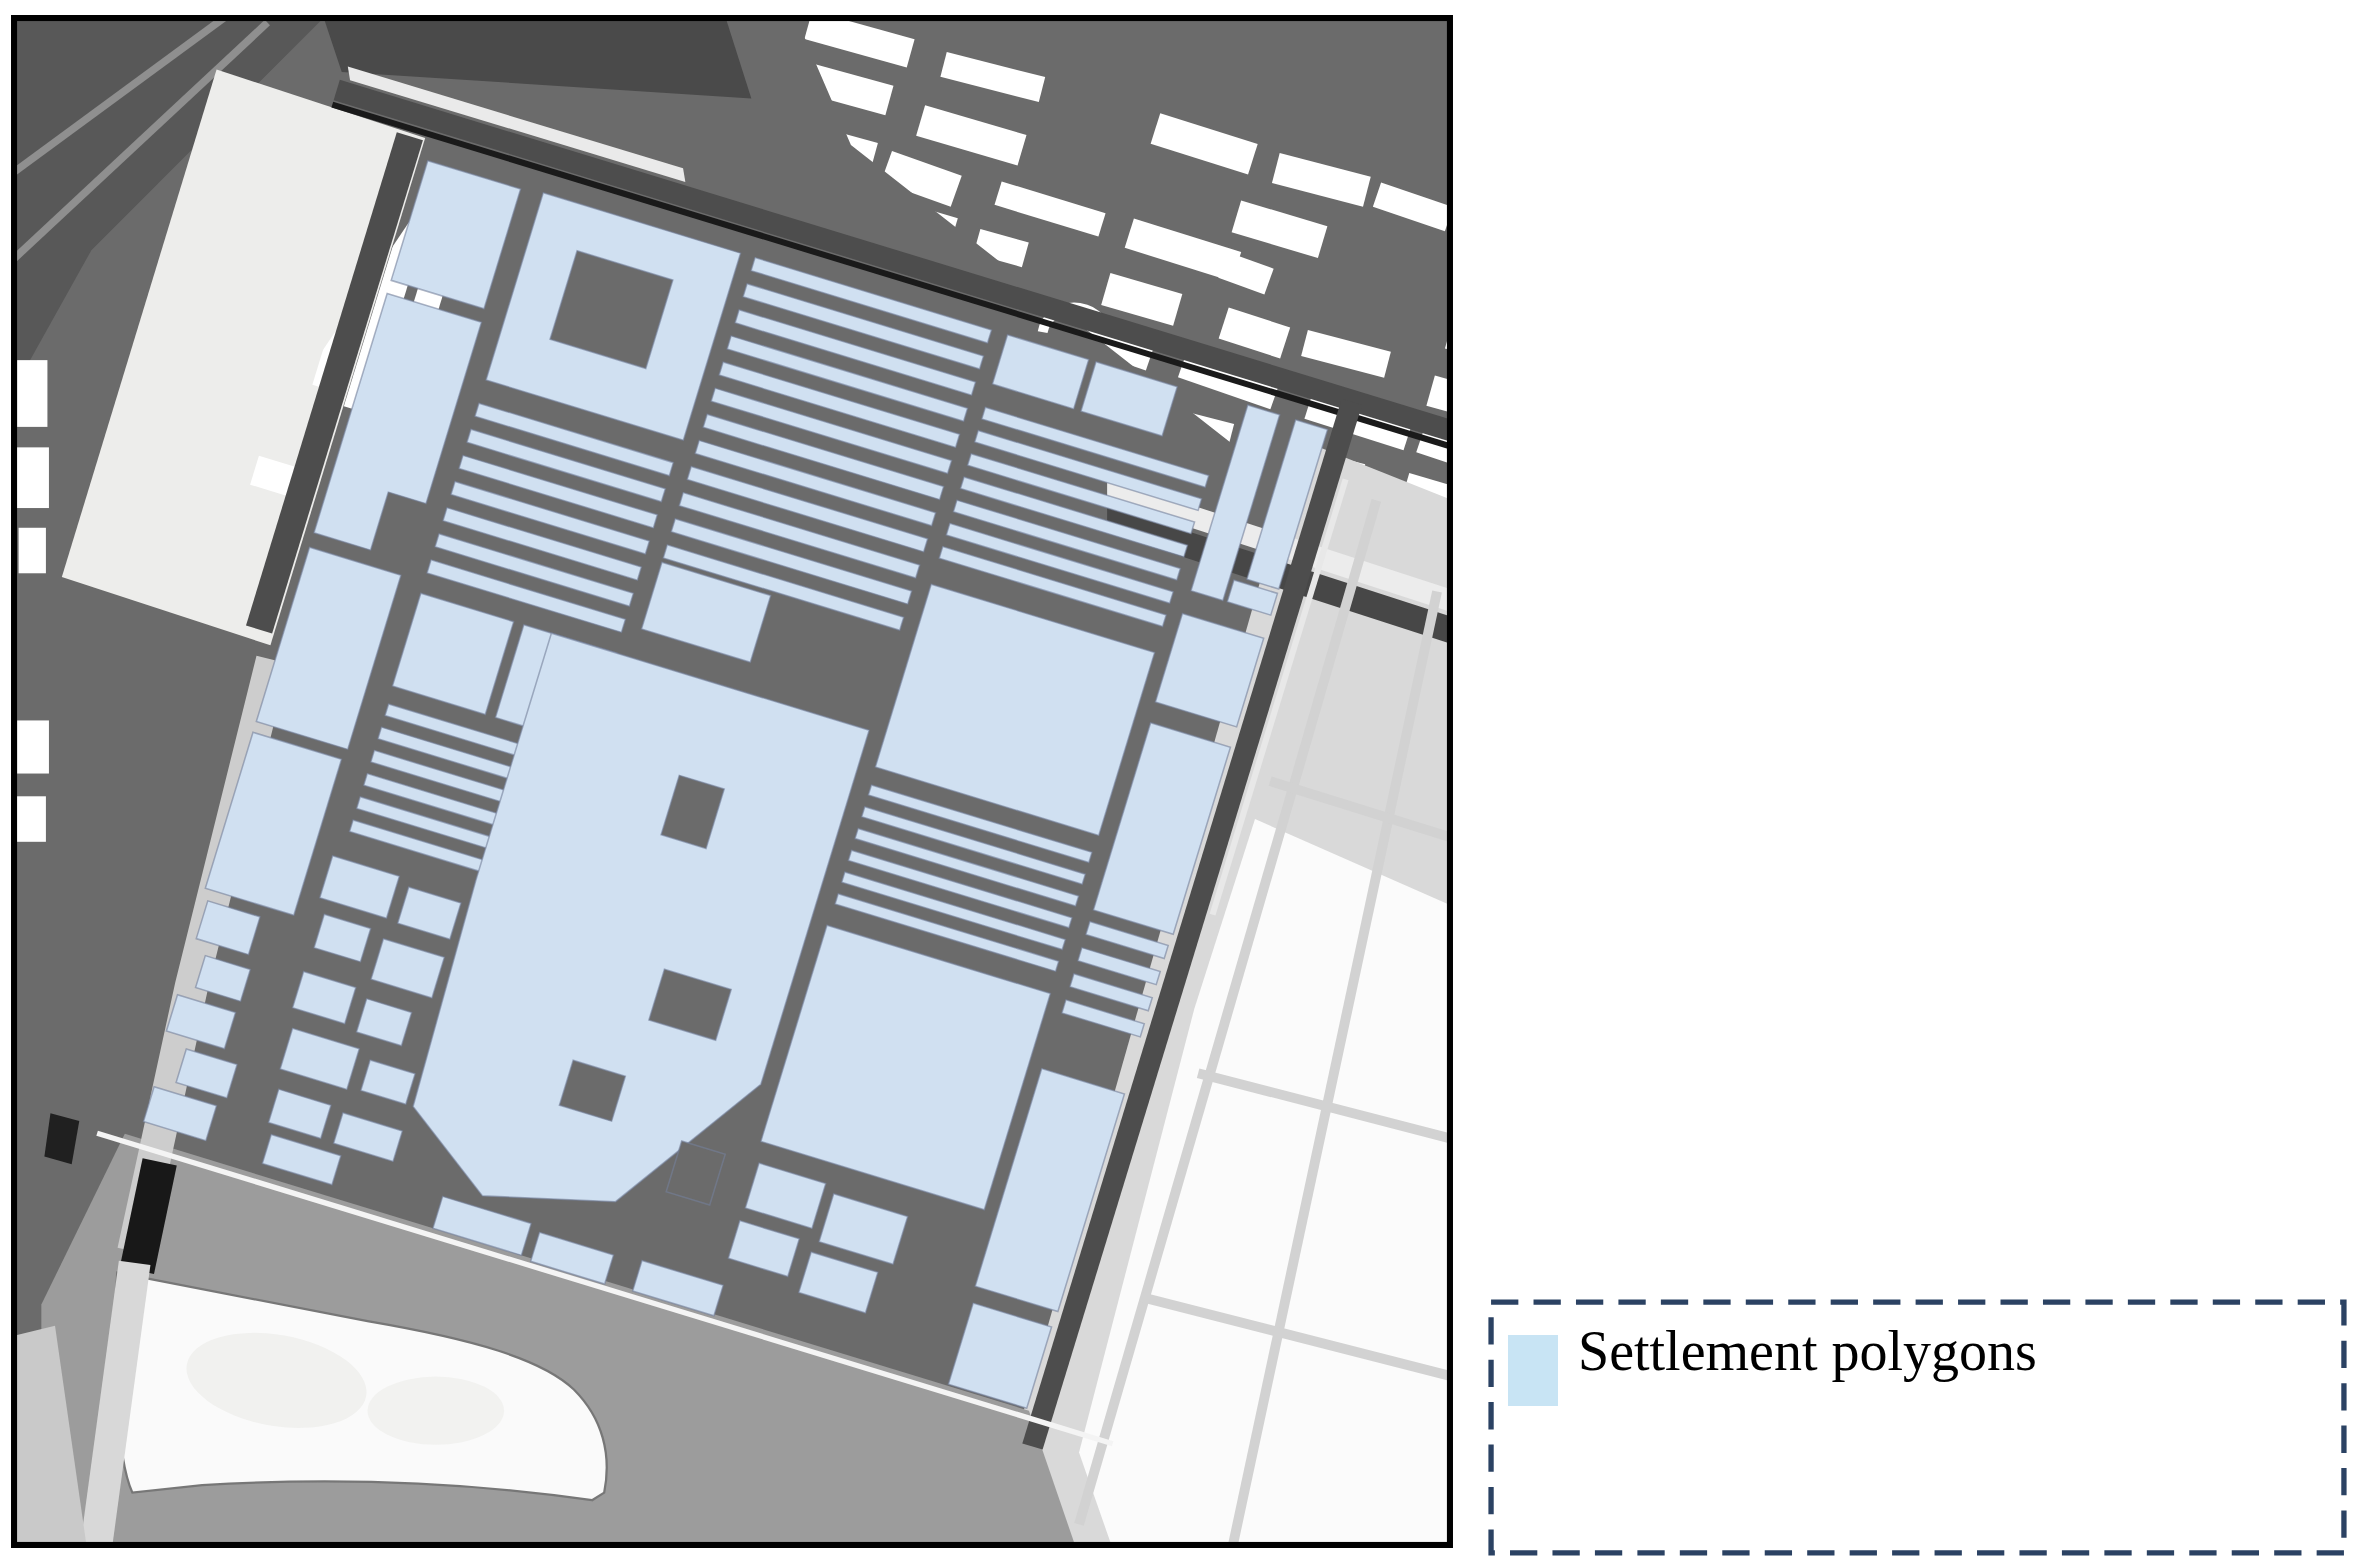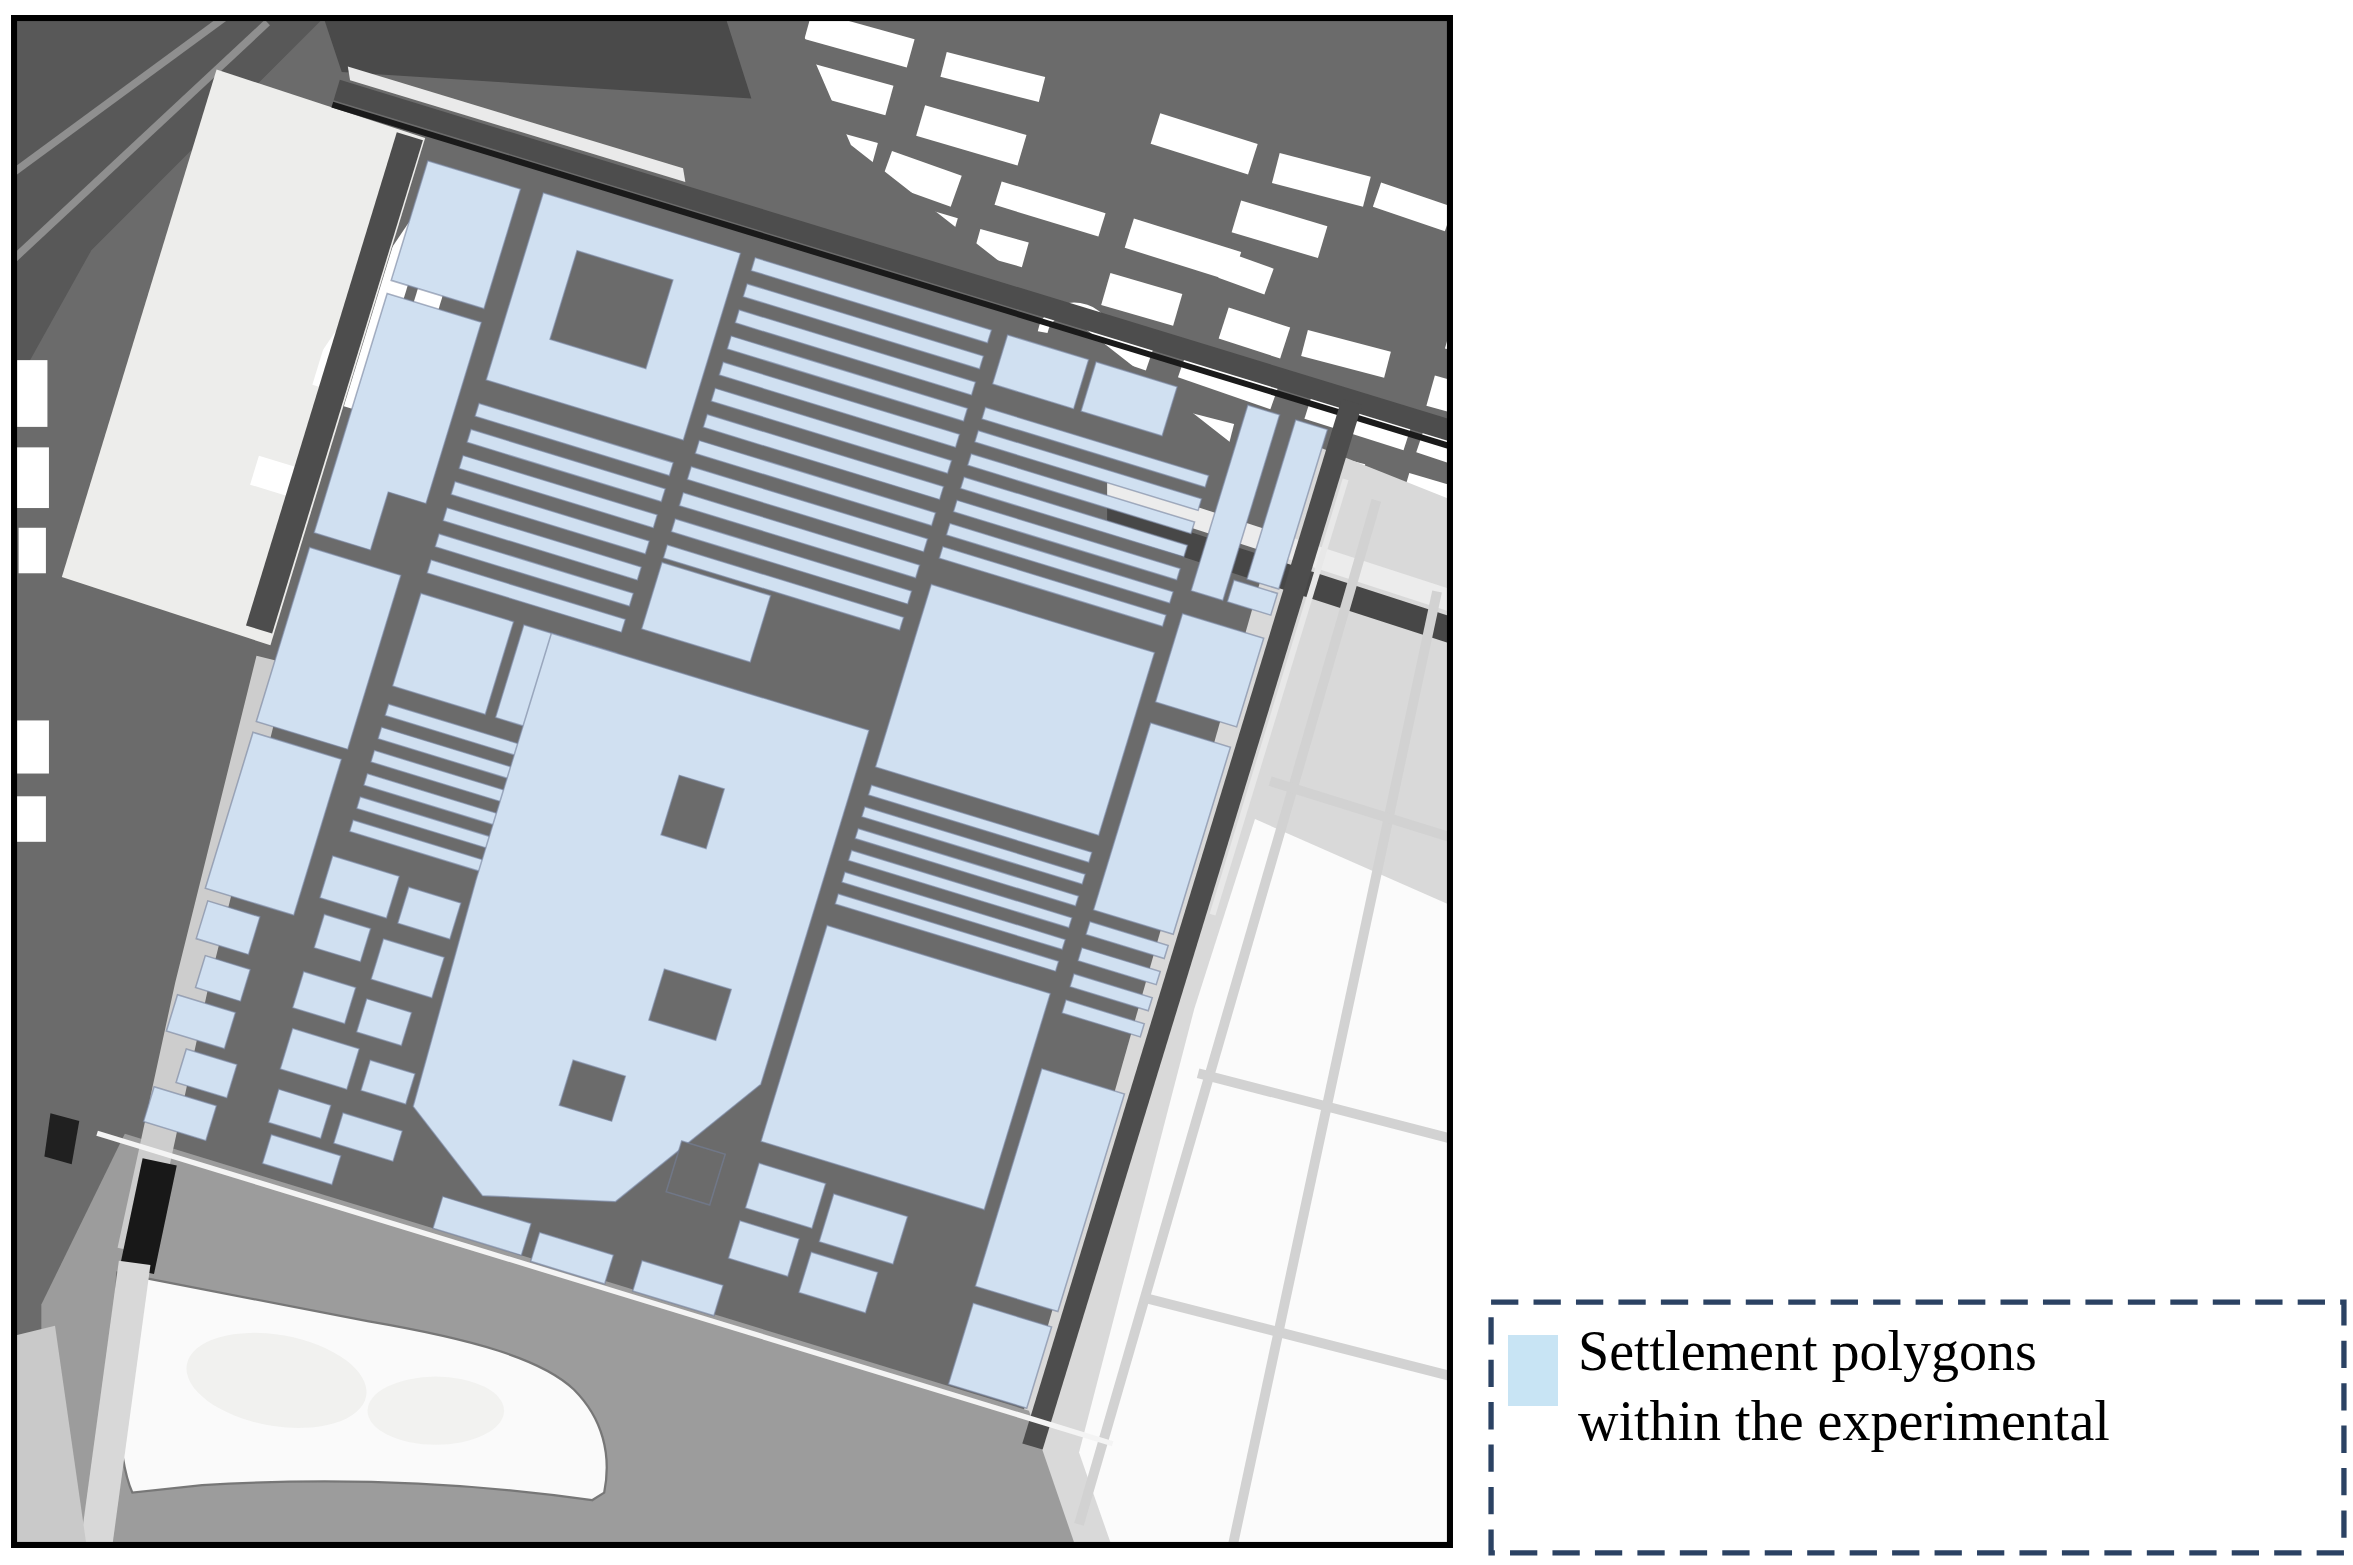--- a/index.html
+++ b/index.html
@@ -384,16 +384,15 @@
 </svg>
 </div>
 
 <div id="legend">
   <svg width="859" height="257" viewBox="0 0 1133 339">
     <rect x="4" y="4" width="1125" height="331" fill="none" stroke="var(--c-legend-border)" stroke-width="7" stroke-dasharray="36 20"></rect>
   </svg>
   <div class="swatch"></div>
   <div class="label">
     <span>Settlement polygons</span>
-    <span>within the experimental</span>
   </div>
 </div>
 
 
 </body></html>

